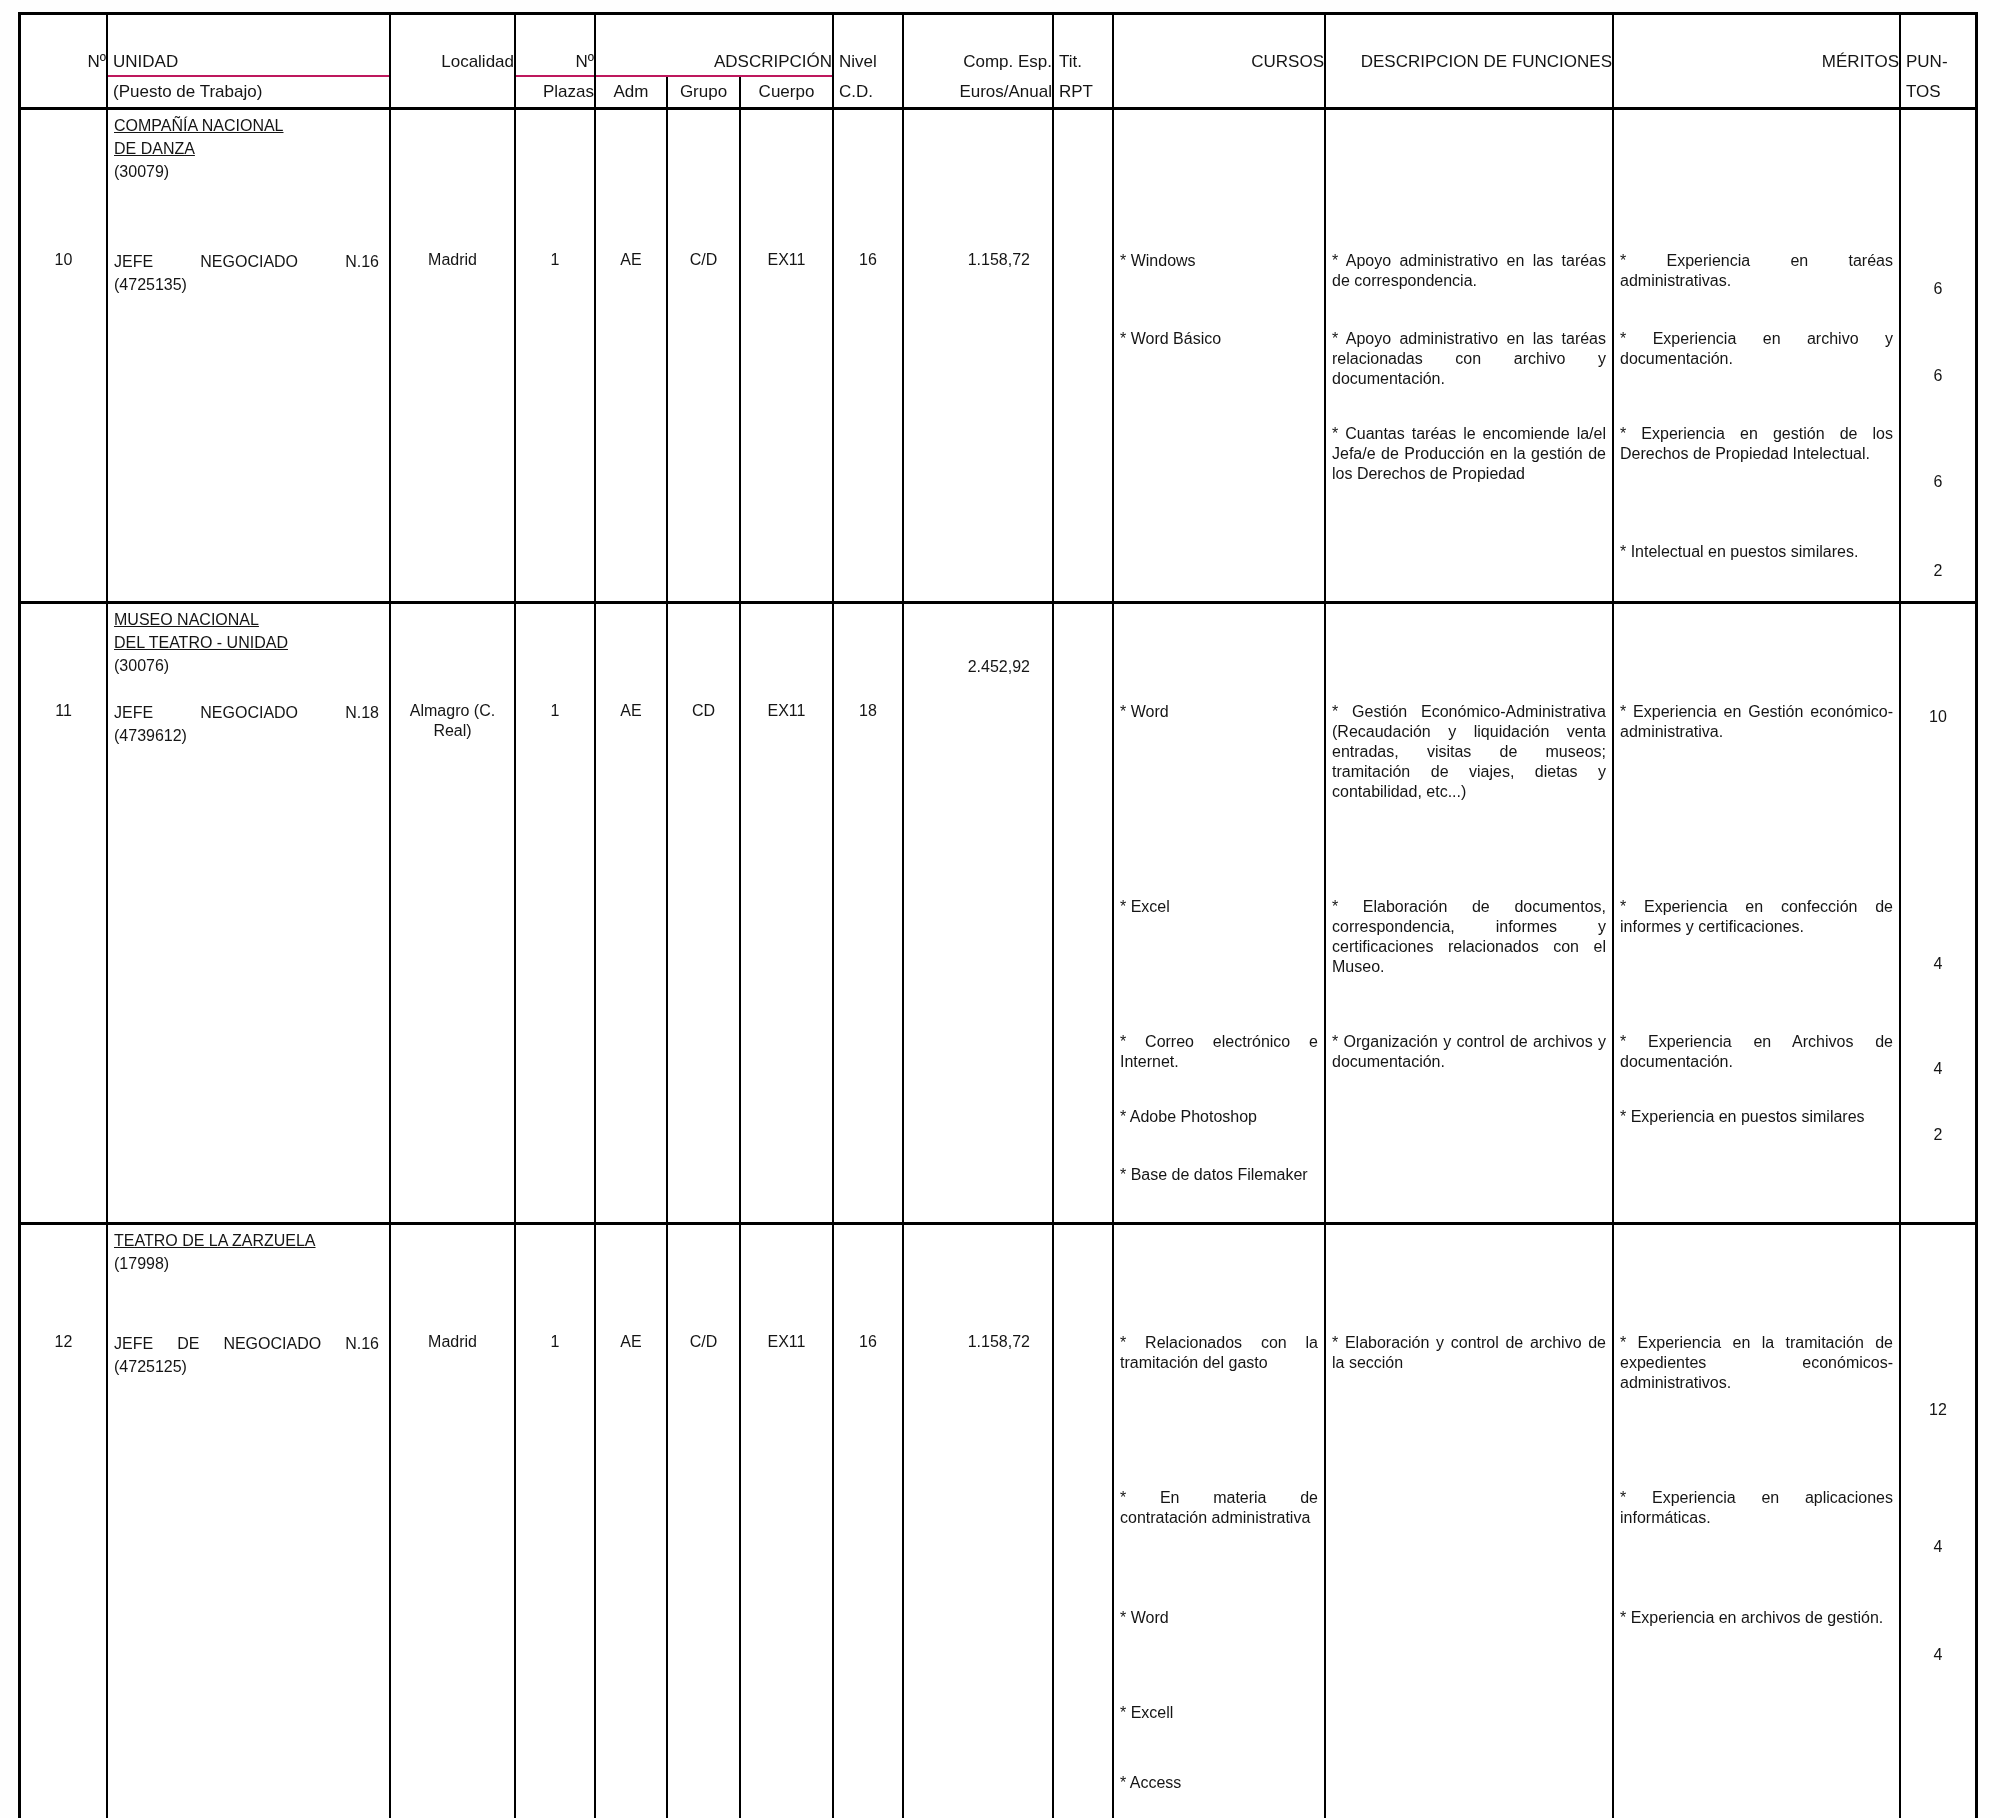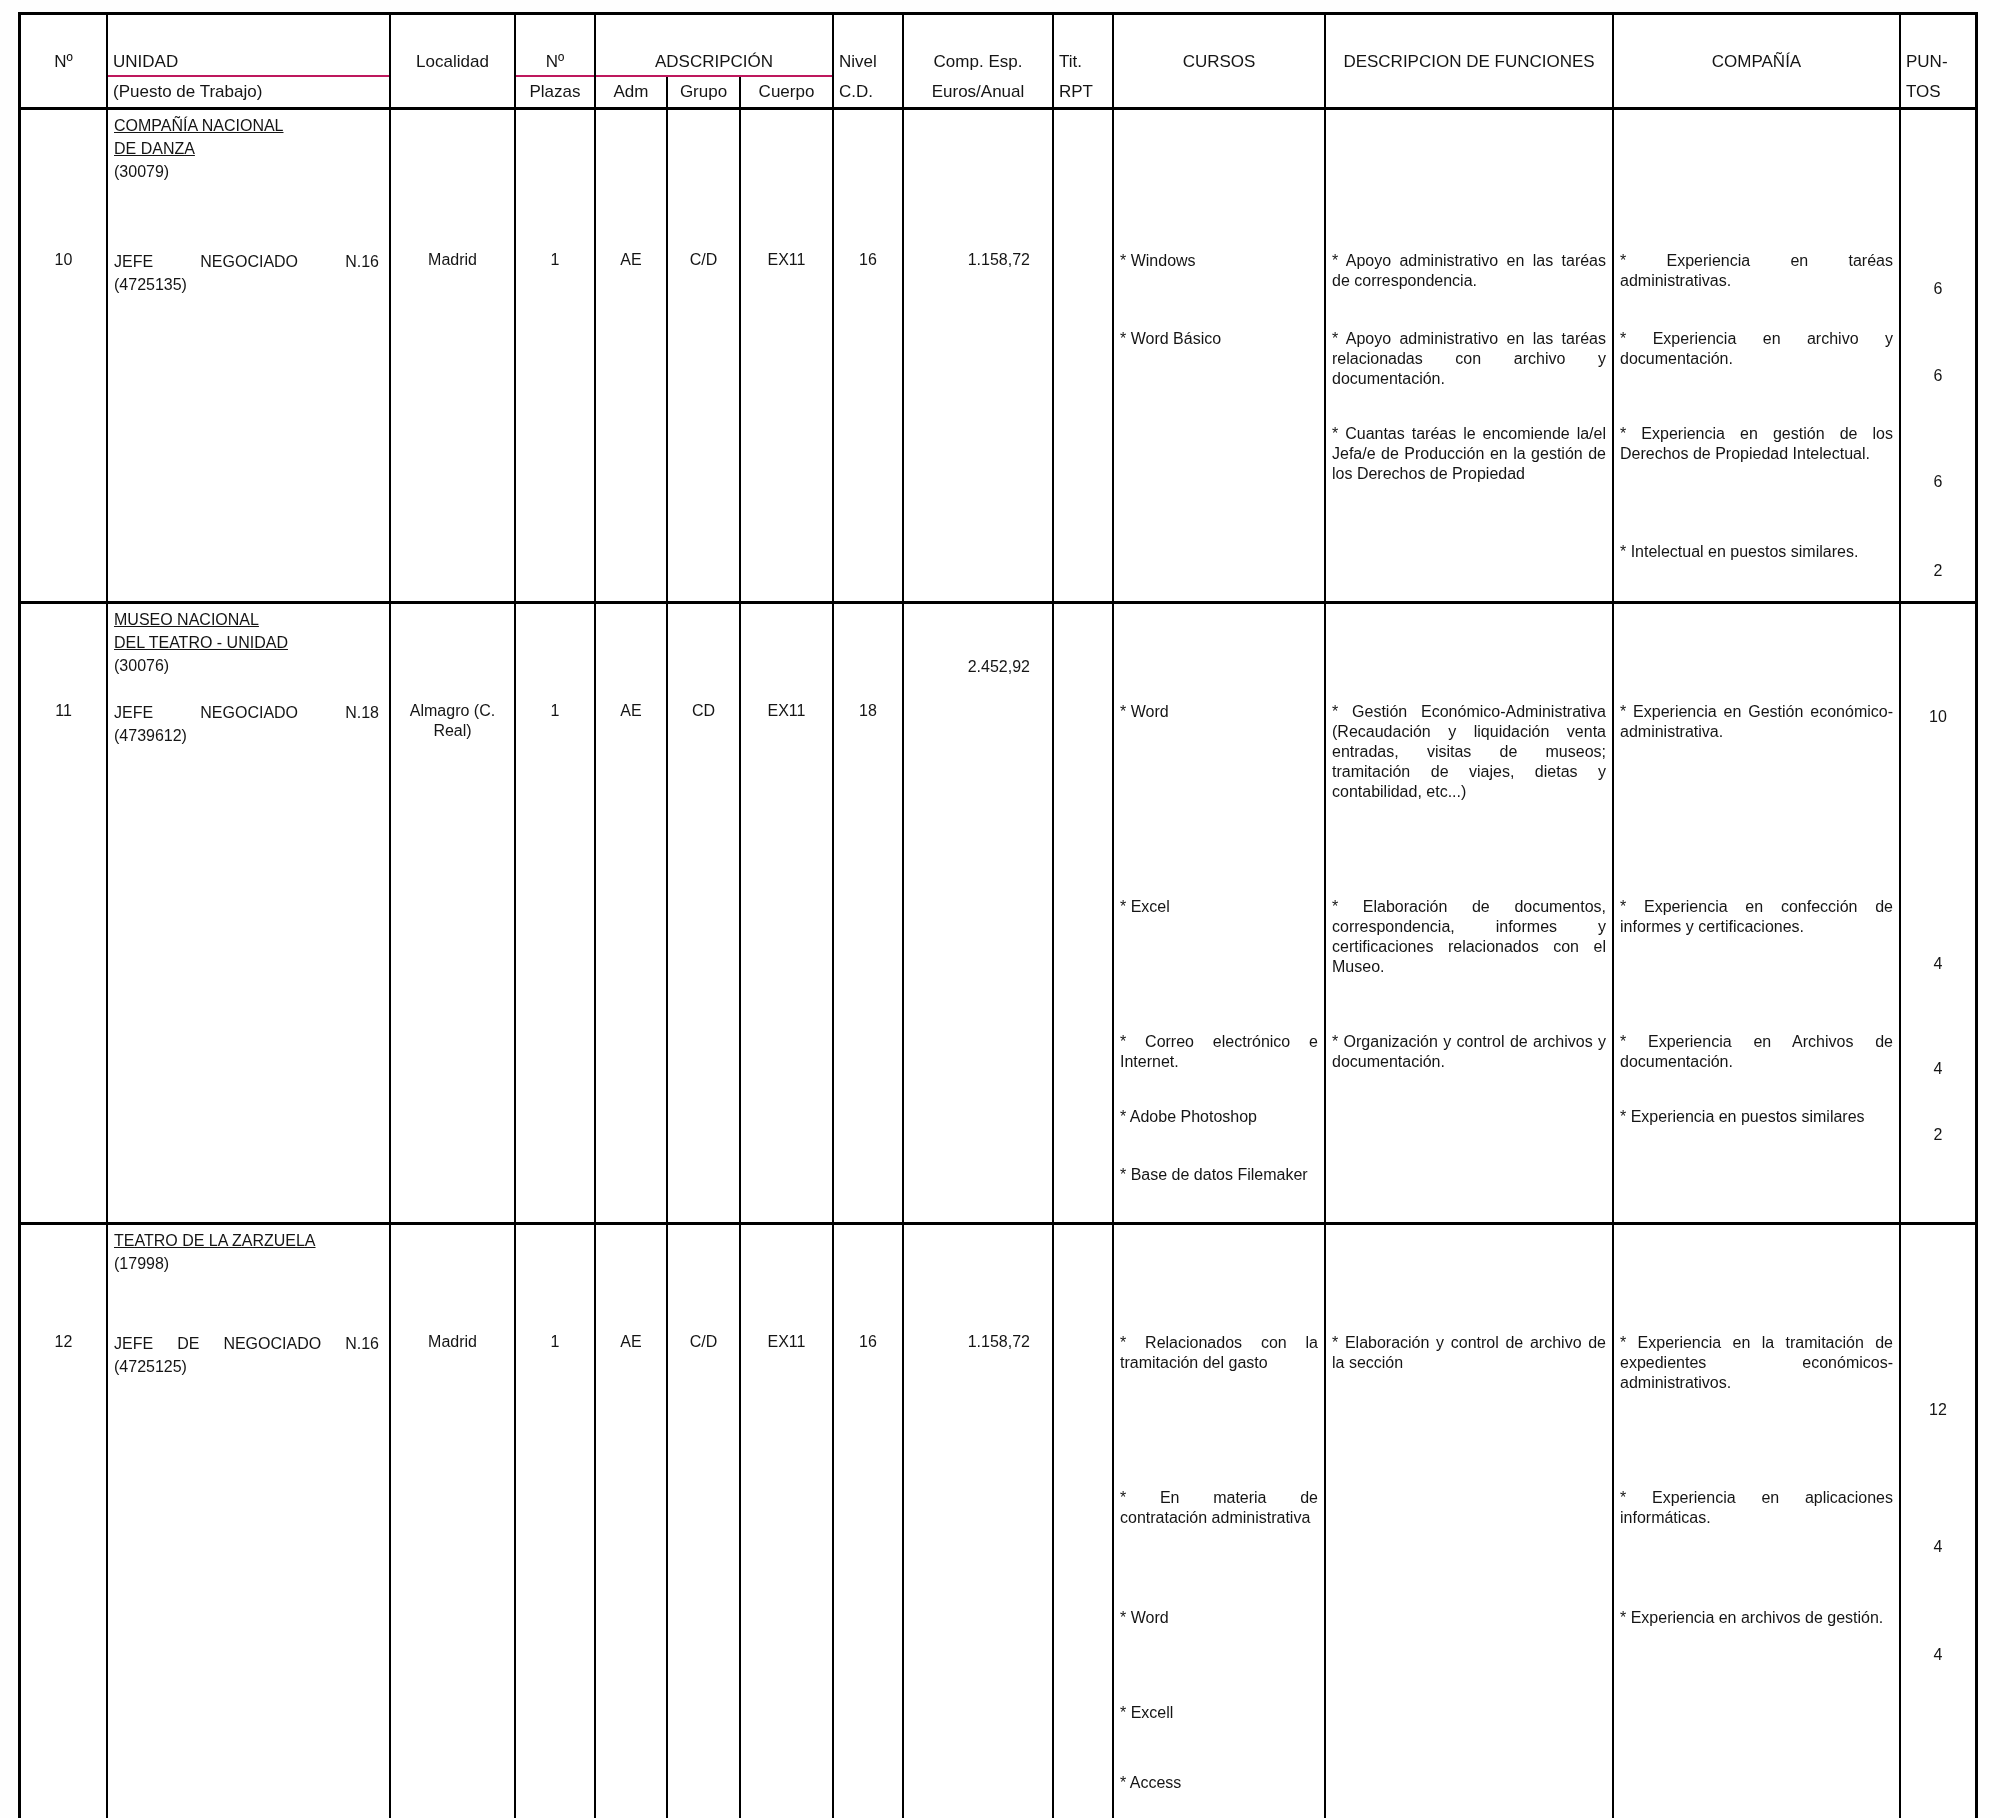--- a/index.html
+++ b/index.html
@@ -17,21 +17,21 @@
 
   
   .c-n{width:87px} .c-uni{width:283px} .c-loc{width:125px} .c-pla{width:80px}
   .c-adm{width:72px} .c-gru{width:73px} .c-cue{width:93px} .c-niv{width:70px}
   .c-comp{width:150px} .c-tit{width:60px} .c-cur{width:212px} .c-fun{width:288px}
   .c-mer{width:287px} .c-pun{width:74px} .c-ads{width:238px}
 
   
   .thead { height: 92px; font-size: 17px; }
   .hcell { display: flex; flex-direction: column; justify-content: flex-end; }
-  .hl { height: 30px; line-height: 30px; text-align: center; white-space: nowrap; overflow: hidden; }
+  .hl { height: 30px; line-height: 30px; text-align: right; white-space: nowrap; overflow: hidden; }
   .hl.split { border-bottom: 2px solid #be185d; }
   .hl.left { text-align: left; padding-left: 5px; }
   .hsub { display: flex; height: 30px; }
   .hsub > div { line-height: 30px; text-align: center; border-right: 2px solid #000; }
   .hsub > div:last-child { border-right: none; }
 
   
   .record { display: flex; border-top: 3px solid #000; font-size: 16px; line-height: 20px; }
   .val { text-align: center; }
   .num { text-align: right; padding-right: 22px; }
@@ -90,21 +90,21 @@
       </div>
       <div class="cell c-cur hcell">
         <div class="hl">CURSOS</div>
         <div class="hl"></div>
       </div>
       <div class="cell c-fun hcell">
         <div class="hl">DESCRIPCION DE FUNCIONES</div>
         <div class="hl"></div>
       </div>
       <div class="cell c-mer hcell">
-        <div class="hl">COMPAÑÍA</div>
+        <div class="hl">MÉRITOS</div>
         <div class="hl"></div>
       </div>
       <div class="cell c-pun hcell last">
         <div class="hl left">PUN-</div>
         <div class="hl left">TOS</div>
       </div>
     </div>
 
     <div class="record" style="min-height:491px">
       <div class="cell c-n val" style="padding-top:140px">10</div>

